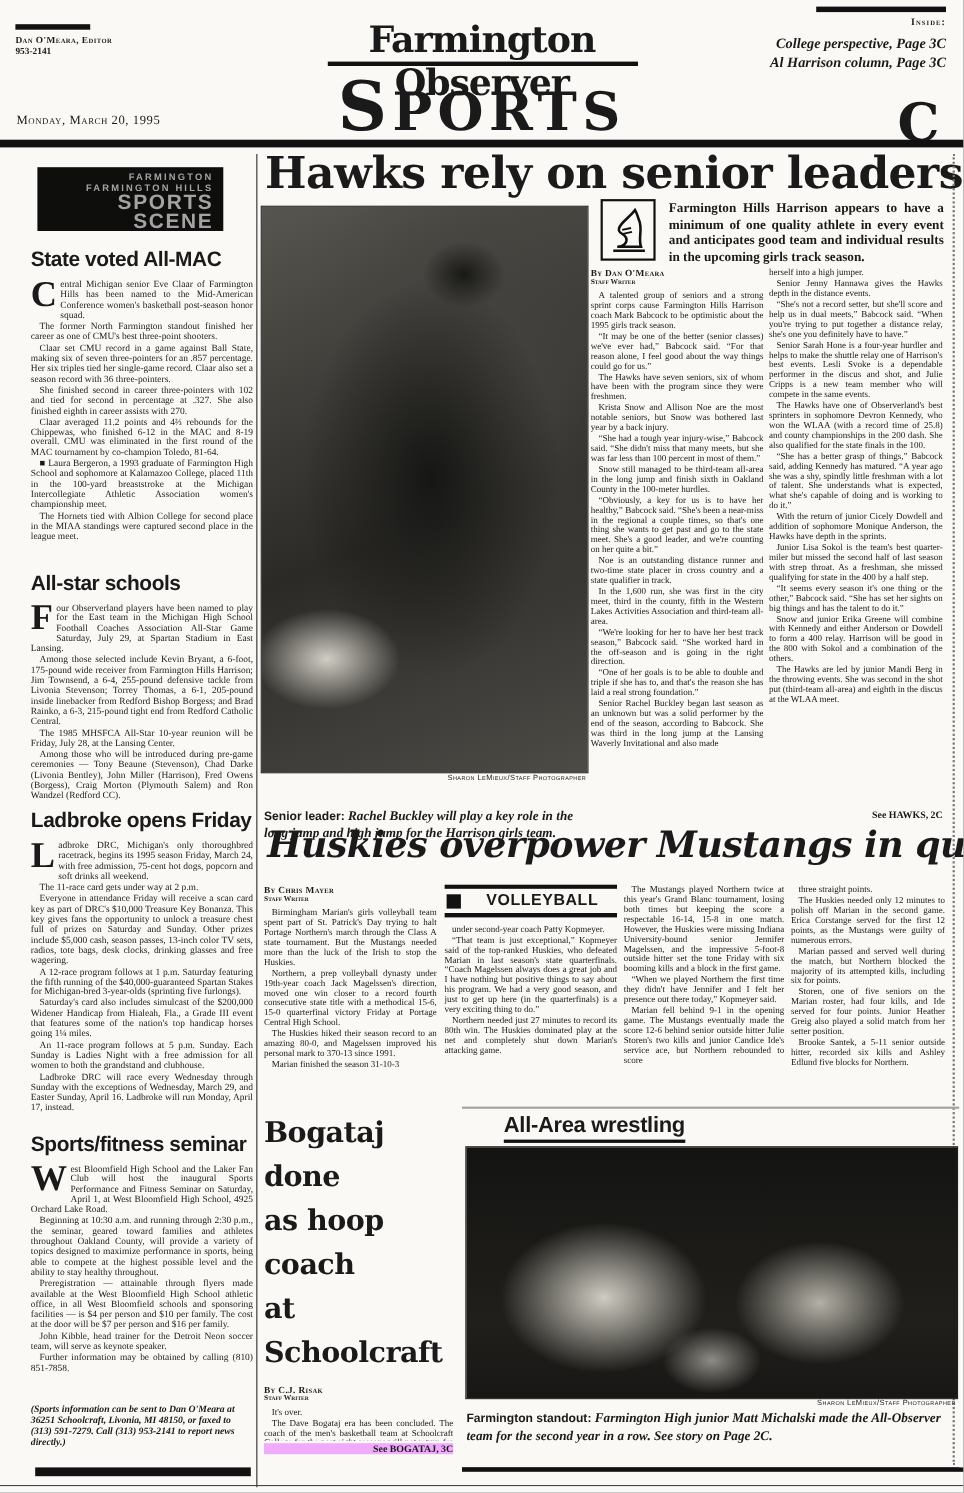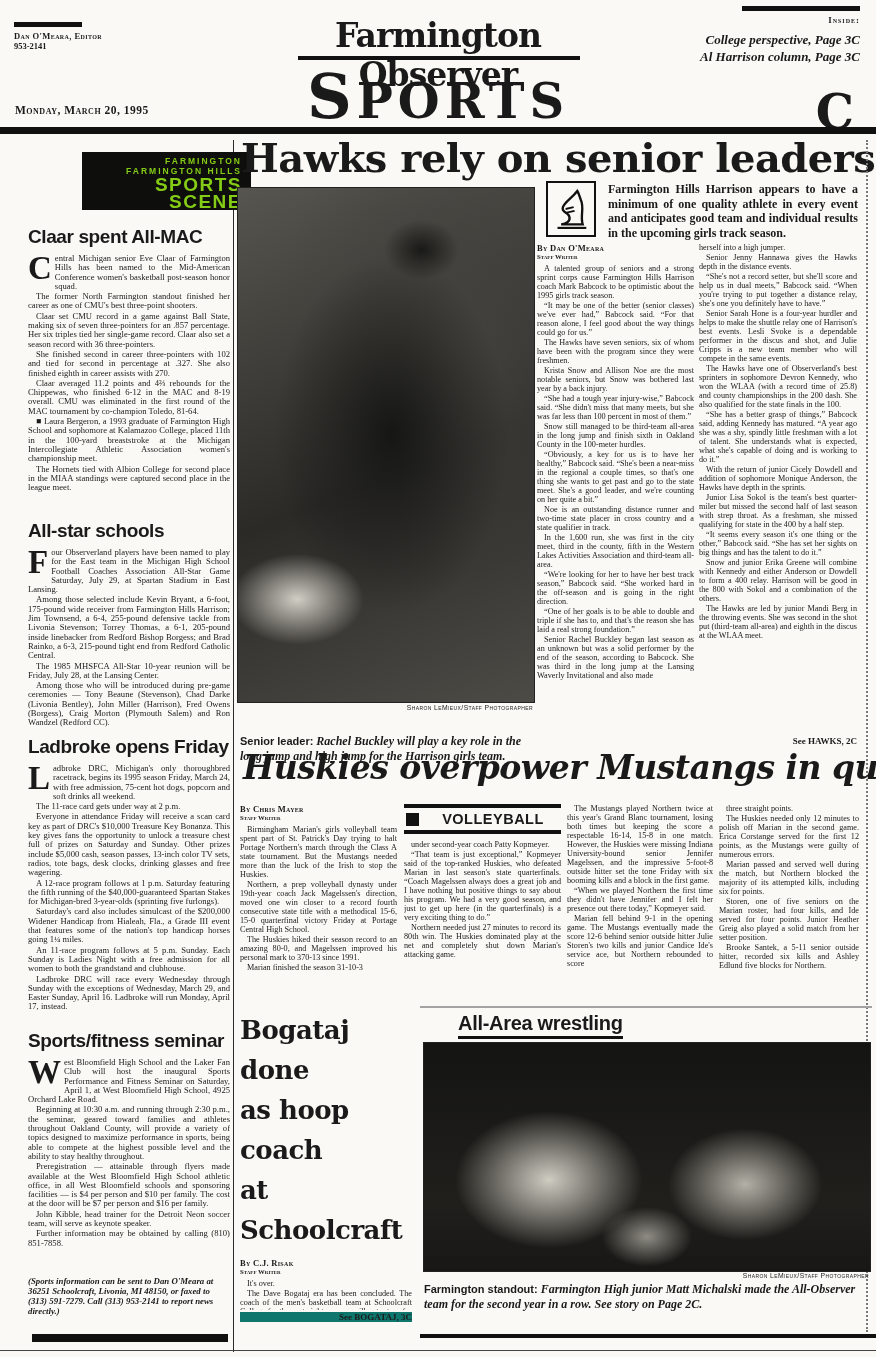--- a/index.html
+++ b/index.html
@@ -17,28 +17,28 @@
   .sports-title{position:absolute;left:288px;top:60px;width:300px;text-align:center;
                 font-family:"DejaVu Serif",serif;font-weight:bold;letter-spacing:5px;}
   .sports-title .big{font-size:62px;}
   .sports-title .rest{font-size:48px;}
   .inside-block{position:absolute;right:16px;top:6px;width:230px;text-align:right;}
   .in-bar{width:118px;height:5px;background:#111;margin:0 0 4px auto;}
   .in-label{font-size:9px;font-weight:bold;letter-spacing:1px;font-variant:small-caps;}
   .in-items{margin-top:6px;font-size:13px;font-weight:bold;font-style:italic;line-height:17px;}
   .sec-letter{position:absolute;right:22px;top:84px;font-family:"DejaVu Serif",serif;
               font-weight:bold;font-size:48px;}
-  .date-line{position:absolute;left:15px;top:104px;font-size:11.5px;font-weight:bold;
+  .date-line{position:absolute;left:15px;top:104px;font-size:11.5px;font-weight:normal;
              font-variant:small-caps;letter-spacing:.5px;}
   .head-rule{position:absolute;left:0;top:127px;width:876px;height:7px;background:#111;}
   
   #sidebar{position:absolute;left:28px;top:140px;width:202px;height:1212px;}
   .sb-divider{position:absolute;left:233px;top:140px;width:1px;height:1212px;background:#2b2b2b;}
   .scene-box{position:absolute;left:6px;top:12px;width:152px;height:50px;background:#0e0e0c;
-             color:#84cc16;text-align:right;padding:5px 9px 3px 8px;font-family:"Liberation Sans",sans-serif;margin-left:48px;}
+             color:#a3a3a3;text-align:right;padding:5px 9px 3px 8px;font-family:"Liberation Sans",sans-serif;}
   .scene-sm{font-size:8.5px;font-weight:bold;letter-spacing:2px;line-height:9.5px;}
   .scene-lg{font-size:19px;font-weight:bold;letter-spacing:1.5px;line-height:17px;}
   .sb-story{position:absolute;left:0;width:202px;overflow:hidden;}
   .sb-head{font-family:"Liberation Sans",sans-serif;font-weight:bold;font-size:19px;
            letter-spacing:-.4px;margin:0 0 6px 0;}
   .sb p,.sb-list p{font-size:8.6px;line-height:9.3px;text-align:justify;margin:0 0 1px 0;text-indent:8px;}
   .sb p.lead,.lead{text-indent:0;}
   .dropcap{float:left;font-weight:bold;font-size:33px;line-height:27px;margin:1px 3px 0 0;}
   .sb-footer{position:absolute;left:0;top:1136px;width:202px;font-size:8.8px;line-height:10px;
              font-weight:bold;font-style:italic;}
@@ -84,21 +84,21 @@
           display:flex;align-items:center;gap:8px;}
   .vb-sq{width:13px;height:13px;background:#111;flex:0 0 auto;}
   .vb-label{font-family:"Liberation Sans",sans-serif;font-weight:bold;font-size:14.5px;
             letter-spacing:.5px;flex:1;text-align:center;}
   
   .bog{position:absolute;left:240px;top:1010px;width:172px;height:300px;overflow:hidden;}
   .bog-head{font-family:"DejaVu Serif",serif;font-size:26px;line-height:40px;font-weight:600;
             letter-spacing:-.5px;margin-bottom:8px;}
   .bog p{font-size:8.2px;line-height:9px;text-align:justify;margin:0 0 1px 0;text-indent:7px;}
   .jumpB{position:absolute;left:240px;top:1312px;width:172px;text-align:right;font-weight:bold;
-         font-size:9px;background:#0f766e;}
+         font-size:9px;background:#f0abfc;}
   
   .wrest{position:absolute;left:420px;top:1006px;width:452px;height:326px;border-top:2px solid #a3a3a3;
          border-bottom:2px solid #111;}
   .wrest-title{position:absolute;left:38px;top:4px;font-family:"Liberation Sans",sans-serif;
                font-weight:bold;font-size:20px;letter-spacing:-.3px;border-bottom:3px solid #111;
                padding-bottom:1px;}
   .photo2{position:absolute;left:3px;top:34px;width:446px;height:228px;border:1px solid #222;
           background:
             radial-gradient(130px 95px at 28% 60%, rgba(216,213,202,.95), rgba(216,213,202,0) 72%),
             radial-gradient(110px 80px at 72% 62%, rgba(205,202,190,.85), rgba(205,202,190,0) 70%),
@@ -137,21 +137,21 @@
   <div class="sb-divider"></div>
   <div id="sidebar">
     <div class="scene-box">
       <div class="scene-sm">FARMINGTON</div>
       <div class="scene-sm">FARMINGTON HILLS</div>
       <div class="scene-lg">SPORTS</div>
       <div class="scene-lg">SCENE</div>
     </div>
 
     <div class="sb-story sb" style="top:86px;height:292px;">
-      <div class="sb-head">Claar spent All-MAC</div>
+      <div class="sb-head">State voted All-MAC</div>
       <p class="lead"><span class="dropcap">C</span><span>entral Michigan senior Eve Claar of Farmington Hills has been named to the Mid-American Conference women's basketball post-season honor squad.</span></p>
       <div class="sb-list">
           <p>The former North Farmington standout finished her career as one of CMU's best three-point shooters.</p>
           <p>Claar set CMU record in a game against Ball State, making six of seven three-pointers for an .857 percentage. Her six triples tied her single-game record. Claar also set a season record with 36 three-pointers.</p>
           <p>She finished second in career three-pointers with 102 and tied for second in percentage at .327. She also finished eighth in career assists with 270.</p>
           <p>Claar averaged 11.2 points and 4⅔ rebounds for the Chippewas, who finished 6-12 in the MAC and 8-19 overall. CMU was eliminated in the first round of the MAC tournament by co-champion Toledo, 81-64.</p>
           <p>■ Laura Bergeron, a 1993 graduate of Farmington High School and sophomore at Kalamazoo College, placed 11th in the 100-yard breaststroke at the Michigan Intercollegiate Athletic Association women's championship meet.</p>
           <p>The Hornets tied with Albion College for second place in the MIAA standings were captured second place in the league meet.</p>
         </div>
     </div>

